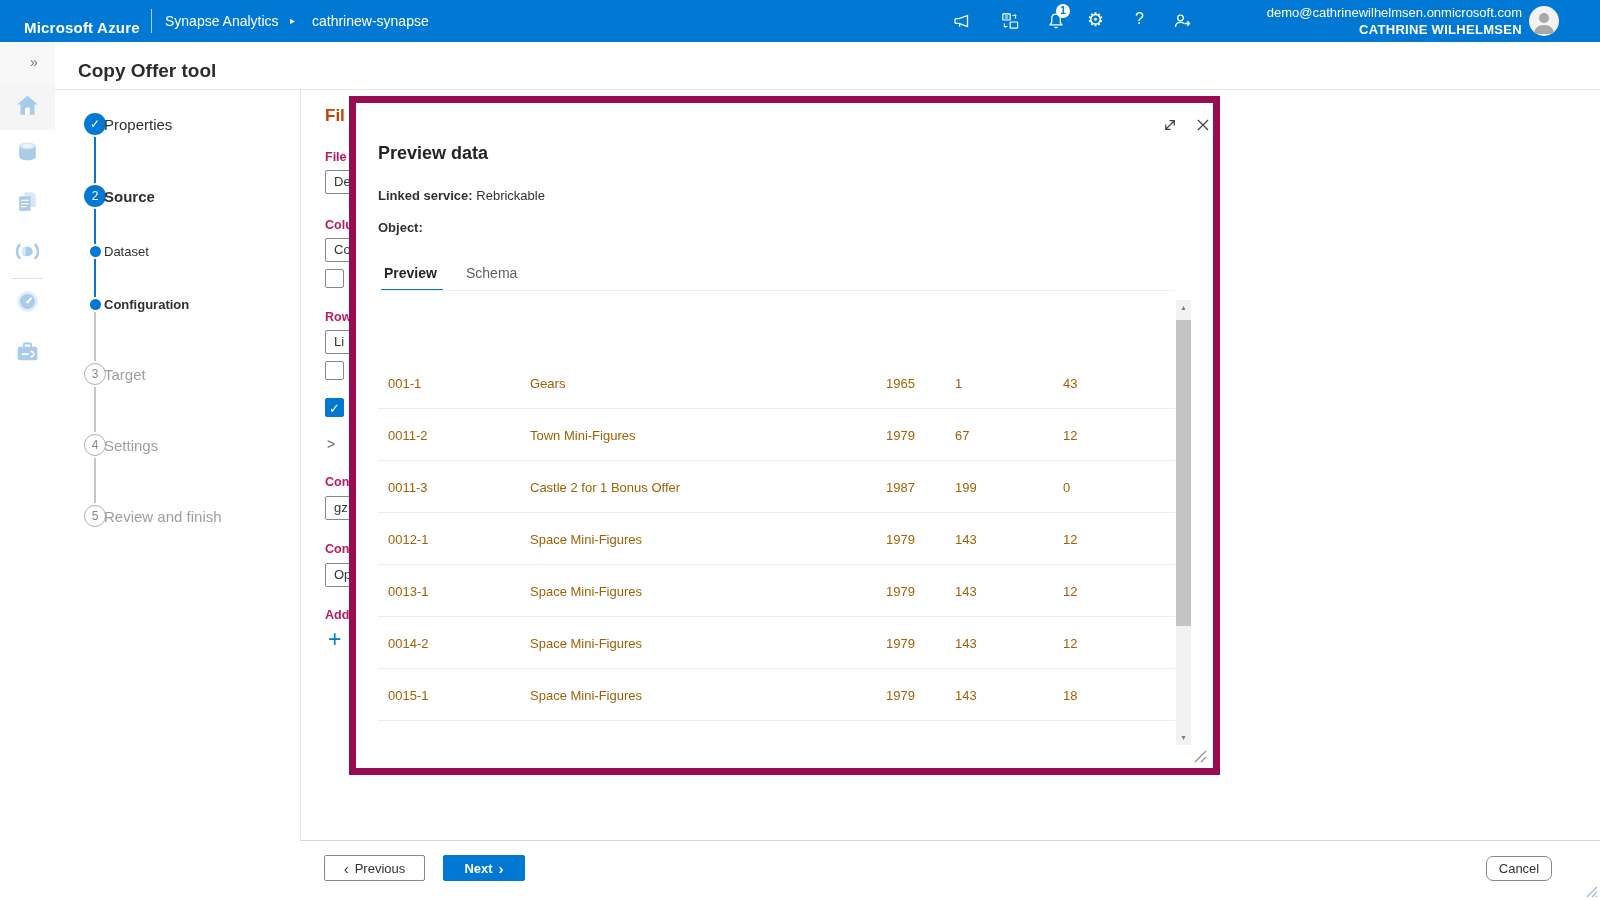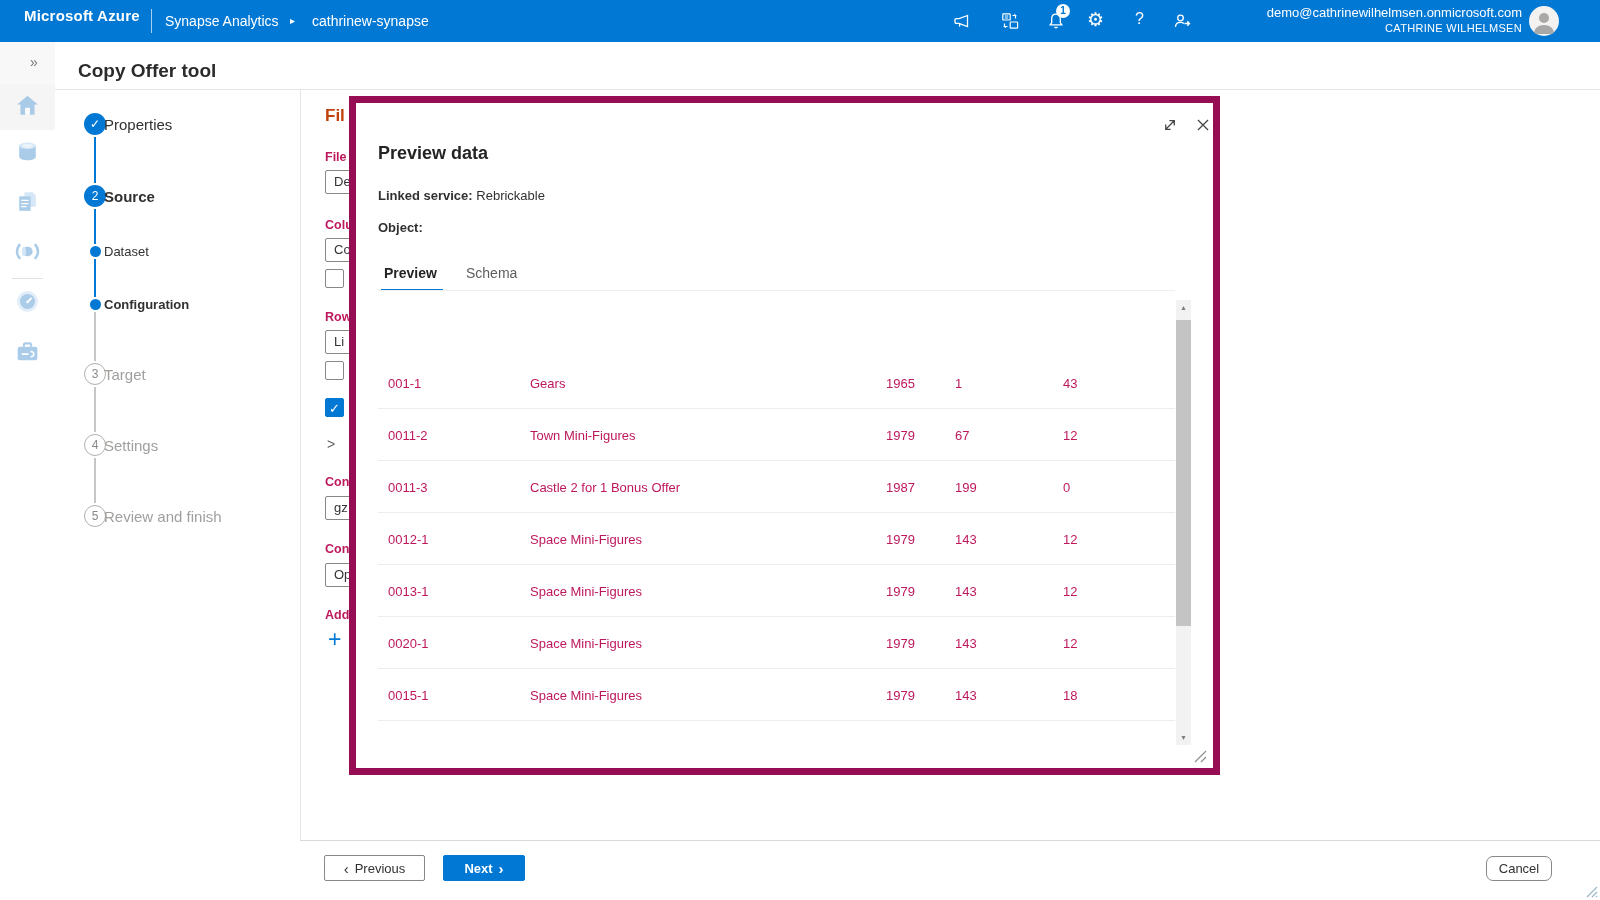--- a/index.html
+++ b/index.html
@@ -1,31 +1,31 @@
 <!DOCTYPE html>
 <html><head>
 <meta charset="utf-8">
 <style>
   html,body{margin:0;padding:0;background:#fff;}
   .stage{position:relative;width:1600px;height:900px;overflow:hidden;
          font-family:"Liberation Sans",sans-serif;background:#fff;}
   .abs{position:absolute;}
   
   .topbar{position:absolute;left:0;top:0;width:1600px;height:42px;background:#0078d4;color:#fff;}
-  .tb-brand{position:absolute;left:24px;top:7px;font-size:15px;font-weight:bold;letter-spacing:.2px;}
+  .tb-brand{position:absolute;left:24px;top:19px;font-size:15px;font-weight:bold;letter-spacing:.2px;}
   .tb-sep{position:absolute;left:151px;top:9px;width:1px;height:24px;background:rgba(255,255,255,.65);}
   .tb-crumb{position:absolute;top:13px;font-size:14px;white-space:nowrap;}
   .tb-arrow{position:absolute;top:15px;font-size:10px;}
   .tb-ic{position:absolute;top:11px;width:20px;height:20px;cursor:pointer;}
   .tb-glyph{position:absolute;color:#fff;cursor:pointer;}
   .tb-badge{position:absolute;left:1056px;top:4px;width:14px;height:14px;border-radius:50%;
             background:#fff;color:#0078d4;font-size:10px;font-weight:bold;line-height:14px;text-align:center;}
   .tb-acct{position:absolute;left:1230px;top:6px;width:292px;text-align:right;line-height:1;}
   .tb-email{font-size:13px;}
-  .tb-name{font-size:11px;font-weight:normal;margin-top:4px;letter-spacing:.3px;}
+  .tb-name{font-size:13px;font-weight:bold;margin-top:4px;letter-spacing:.3px;}
   .tb-avatar{position:absolute;left:1529px;top:6px;width:30px;height:30px;border-radius:50%;
              background:#f3f2f1;overflow:hidden;cursor:pointer;}
   
   .navbox{position:absolute;left:0;top:42px;width:55px;height:42px;background:#f8f8f8;}
   .nav-collapse{position:absolute;left:30px;top:54px;font-size:14px;color:#797775;cursor:pointer;}
   .nav-active{position:absolute;left:0;top:84px;width:55px;height:46px;background:#f5f5f5;}
   .nav-item{position:absolute;left:14px;width:27px;height:27px;opacity:.85;cursor:pointer;}
   .nav-div{position:absolute;left:12px;top:278px;width:31px;height:1px;background:#e1e1e1;}
   
   .page-title{position:absolute;left:78px;top:60px;font-size:19px;font-weight:600;color:#2b2b2b;}
@@ -59,21 +59,21 @@
   .m-line{position:absolute;left:22px;font-size:13px;color:#323130;}
   .m-ic{position:absolute;top:13px;width:18px;height:18px;cursor:pointer;}
   .m-tab{position:absolute;top:162px;font-size:14px;cursor:pointer;white-space:nowrap;}
   .m-tab.active{font-weight:600;color:#252423;}
   .m-tab.idle{color:#605e5c;}
   .m-underline{position:absolute;left:25px;top:186px;width:62px;height:2px;background:#0078d4;}
   .m-tabline{position:absolute;left:22px;top:187px;width:797px;height:1px;background:#f0f0f0;}
   .tbl{position:absolute;left:22px;top:197px;width:797px;height:445px;overflow:hidden;}
   .thead{position:absolute;left:0;top:0;width:797px;height:57px;border-bottom:1px solid #e8e8e8;box-sizing:border-box;}
   .trow{position:absolute;left:0;width:797px;height:52px;border-bottom:1px solid #ededed;box-sizing:border-box;}
-  .c{position:absolute;top:50%;transform:translateY(-50%);font-size:13px;color:#be185d;white-space:nowrap;}
+  .c{position:absolute;top:50%;transform:translateY(-50%);font-size:13px;color:#a16207;white-space:nowrap;}
   .hc{font-weight:600;color:#323130;}
   .c1{left:10px}.c2{left:152px}.c3{left:508px}.c4{left:577px}.c5{left:685px}
   .sbar{position:absolute;left:820px;top:197px;width:15px;height:445px;background:#f2f2f2;}
   .sbtn{position:absolute;left:0;width:15px;height:15px;font-size:7px;color:#7f7f7f;text-align:center;
         line-height:15px;cursor:pointer;}
   .sthumb{position:absolute;left:0;top:20px;width:15px;height:306px;background:#c4c4c4;cursor:grab;}
   .m-resize{position:absolute;right:6px;bottom:5px;width:15px;height:15px;cursor:nwse-resize;}
   
   .btn{position:absolute;box-sizing:border-box;border-radius:2px;font-family:"Liberation Sans",sans-serif;
        font-size:13px;cursor:pointer;display:flex;align-items:center;justify-content:center;gap:6px;}
@@ -278,21 +278,21 @@
         <span class="c c5">12</span>
       </div>
       <div class="trow" style="top:265px;">
         <span class="c c1">0013-1</span>
         <span class="c c2">Space Mini-Figures</span>
         <span class="c c3">1979</span>
         <span class="c c4">143</span>
         <span class="c c5">12</span>
       </div>
       <div class="trow" style="top:317px;">
-        <span class="c c1">0020-1</span>
+        <span class="c c1">0014-2</span>
         <span class="c c2">Space Mini-Figures</span>
         <span class="c c3">1979</span>
         <span class="c c4">143</span>
         <span class="c c5">12</span>
       </div>
       <div class="trow" style="top:369px;">
         <span class="c c1">0015-1</span>
         <span class="c c2">Space Mini-Figures</span>
         <span class="c c3">1979</span>
         <span class="c c4">143</span>

